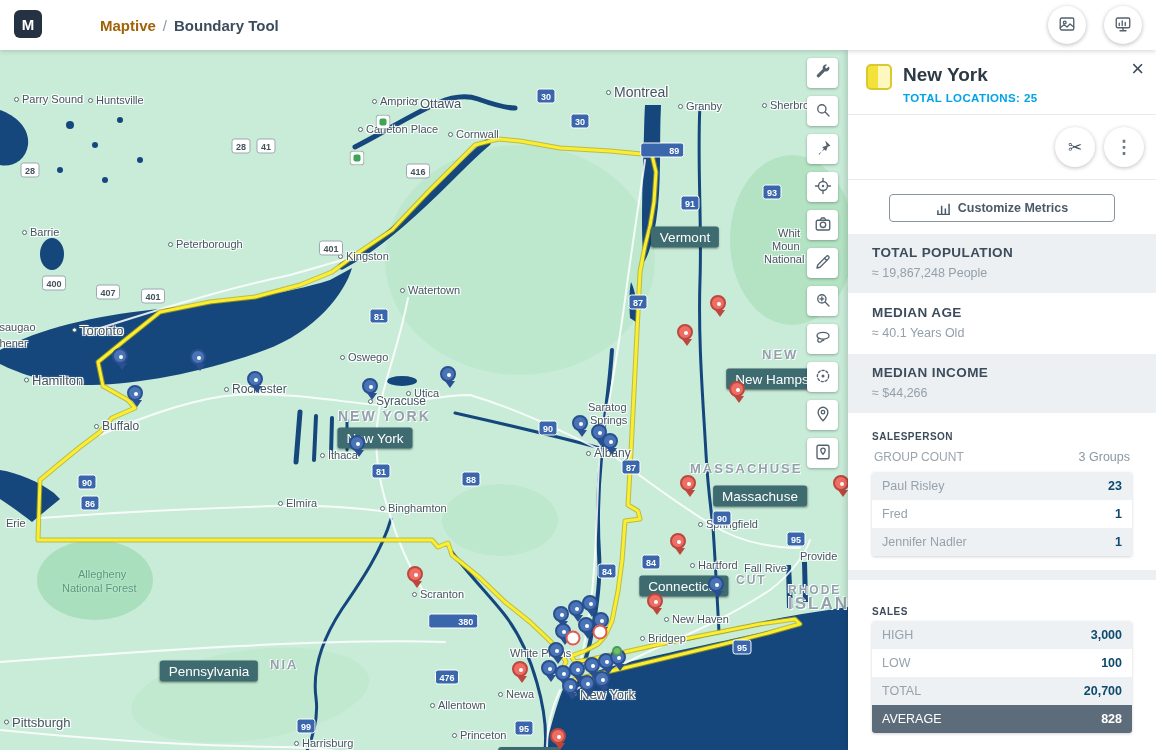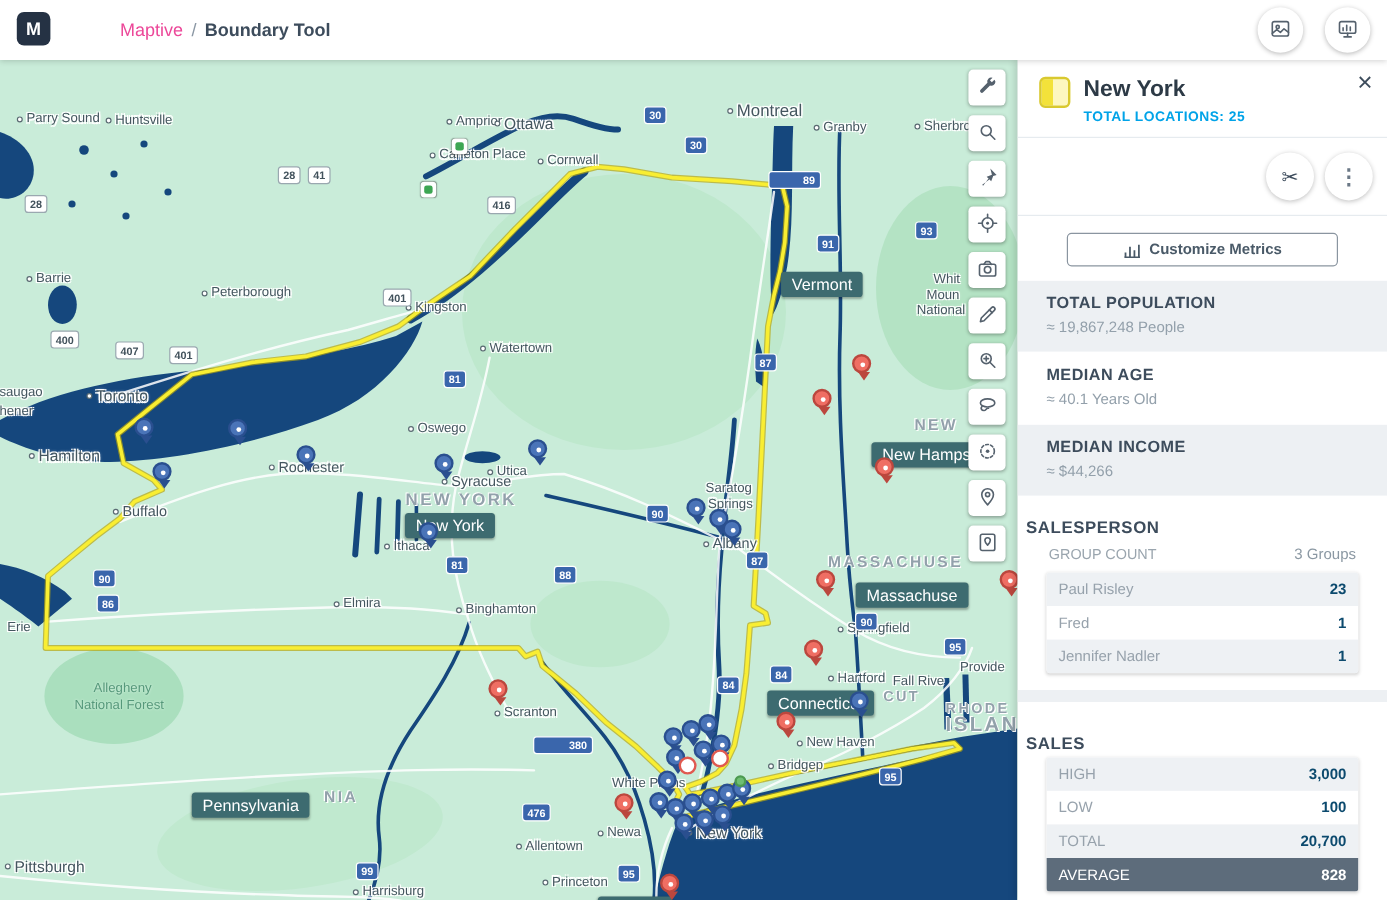--- a/index.html
+++ b/index.html
@@ -8,21 +8,21 @@
   .app { position:relative; width:1156px; height:750px; overflow:hidden; }
 
   
   .topbar { position:absolute; top:0; left:0; width:1156px; height:50px; background:#fff;
             box-shadow:0 1px 5px rgba(0,0,0,.18); z-index:40; display:flex; align-items:center; }
   .logo { position:absolute; left:14px; top:10px; width:28px; height:28px; border-radius:6px;
           background:#253244; color:#fff; font-weight:bold; font-size:15px; display:flex;
           align-items:center; justify-content:center; }
   .breadcrumb { position:absolute; left:100px; top:0; height:50px; display:flex; align-items:center;
                 gap:7px; font-size:15px; }
-  .crumb-root { color:#ec4899; font-weight:400; }
+  .crumb-root { color:#a16207; font-weight:700; }
   .crumb-sep { color:#8b97a4; }
   .crumb-page { color:#3d4c5c; font-weight:700; }
   .topbar-actions { position:absolute; right:14px; top:6px; display:flex; gap:18px; }
   .circle-btn { width:38px; height:38px; border-radius:50%; background:#fff; border:none;
                 box-shadow:0 1px 4px rgba(0,0,0,.28); display:flex; align-items:center;
                 justify-content:center; cursor:pointer; }
 
   
   .map { position:absolute; top:50px; left:0; width:848px; height:700px; background:#c9ecd9; overflow:hidden; }
   .map svg.base { position:absolute; top:0; left:0; }
@@ -87,21 +87,21 @@
   .cm-wrap { padding:14px 41px 12px; }
   .cm-btn { width:100%; height:28px; background:#fff; border:1px solid #8a95a0; border-radius:4px;
             font-size:12.5px; font-weight:700; color:#4a5a68; cursor:pointer;
             display:flex; align-items:center; justify-content:center; gap:7px; font-family:inherit; }
   .metric { padding:11px 24px 13px; }
   .metric:nth-child(odd) { background:#edf0f3; }
   .metric + .metric { margin-top:1px; }
   .metric-label { font-size:13.5px; font-weight:700; color:#3d4c5c; letter-spacing:.4px; }
   .metric-value { margin-top:6px; font-size:12.5px; color:#93a0ab; }
   .group-section { padding:12px 0 0; }
-  .group-title { font-size:14px; font-weight:700; color:#3d4c5c; letter-spacing:.5px; padding:6px 7px 0; }
+  .group-title { font-size:10px; font-weight:700; color:#3d4c5c; letter-spacing:.5px; padding:6px 24px 0; }
   .gc-row { display:flex; justify-content:space-between; padding:8px 26px 4px; font-size:12px; color:#9aa5ae; }
   .gc-row .gc-val { color:#8b98a3; font-size:12.5px; }
   .mini-table { margin:4px 24px 0; border-radius:3px; overflow:hidden; box-shadow:0 1px 3px rgba(0,0,0,.18); }
   .trow { display:flex; justify-content:space-between; align-items:center; height:28px; padding:0 10px; font-size:12.5px; }
   .trow:nth-child(odd) { background:#eef1f4; }
   .trow .tname { color:#97a2ac; }
   .trow .tval { color:#0c4a6e; font-weight:700; }
   .sales-table .trow:last-child { background:#5d6c7b; }
   .sales-table .trow:last-child .tname,
   .sales-table .trow:last-child .tval { color:#fff; }
@@ -400,21 +400,21 @@
         <div class="shield b" style="left: 548px; top: 378px;">90</div>
         <div class="shield b" style="left: 631px; top: 417px;">87</div>
         <div class="shield b" style="left: 87px; top: 432px;">90</div>
         <div class="shield b" style="left: 90px; top: 453px;">86</div>
         <div class="shield b" style="left: 381px; top: 421px;">81</div>
         <div class="shield b" style="left: 471px; top: 429px;">88</div>
         <div class="shield b" style="left: 722px; top: 468px;">90</div>
         <div class="shield b" style="left: 796px; top: 489px;">95</div>
         <div class="shield b" style="left: 651px; top: 512px;">84</div>
         <div class="shield b" style="left: 607px; top: 521px;">84</div>
-        <div class="shield b" style="left: 469px; top: 571px; padding-left: 29px;">380</div>
+        <div class="shield b" style="left: 453px; top: 571px; padding-left: 29px;">380</div>
         <div class="shield b" style="left: 742px; top: 597px;">95</div>
         <div class="shield b" style="left: 447px; top: 627px;">476</div>
         <div class="shield b" style="left: 306px; top: 676px;">99</div>
         <div class="shield b" style="left: 524px; top: 678px;">95</div>
         <div class="state-badge" style="left: 685px; top: 187px;">Vermont</div>
         <div class="state-badge" style="left: 772px; top: 329px;">New Hamps</div>
         <div class="state-badge" style="left: 760px; top: 446px;">Massachuse</div>
         <div class="state-badge" style="left: 684px; top: 536px;">Connecticut</div>
         <div class="state-badge" style="left: 375px; top: 388px;">New York</div>
         <div class="state-badge" style="left: 209px; top: 621px;">Pennsylvania</div>

